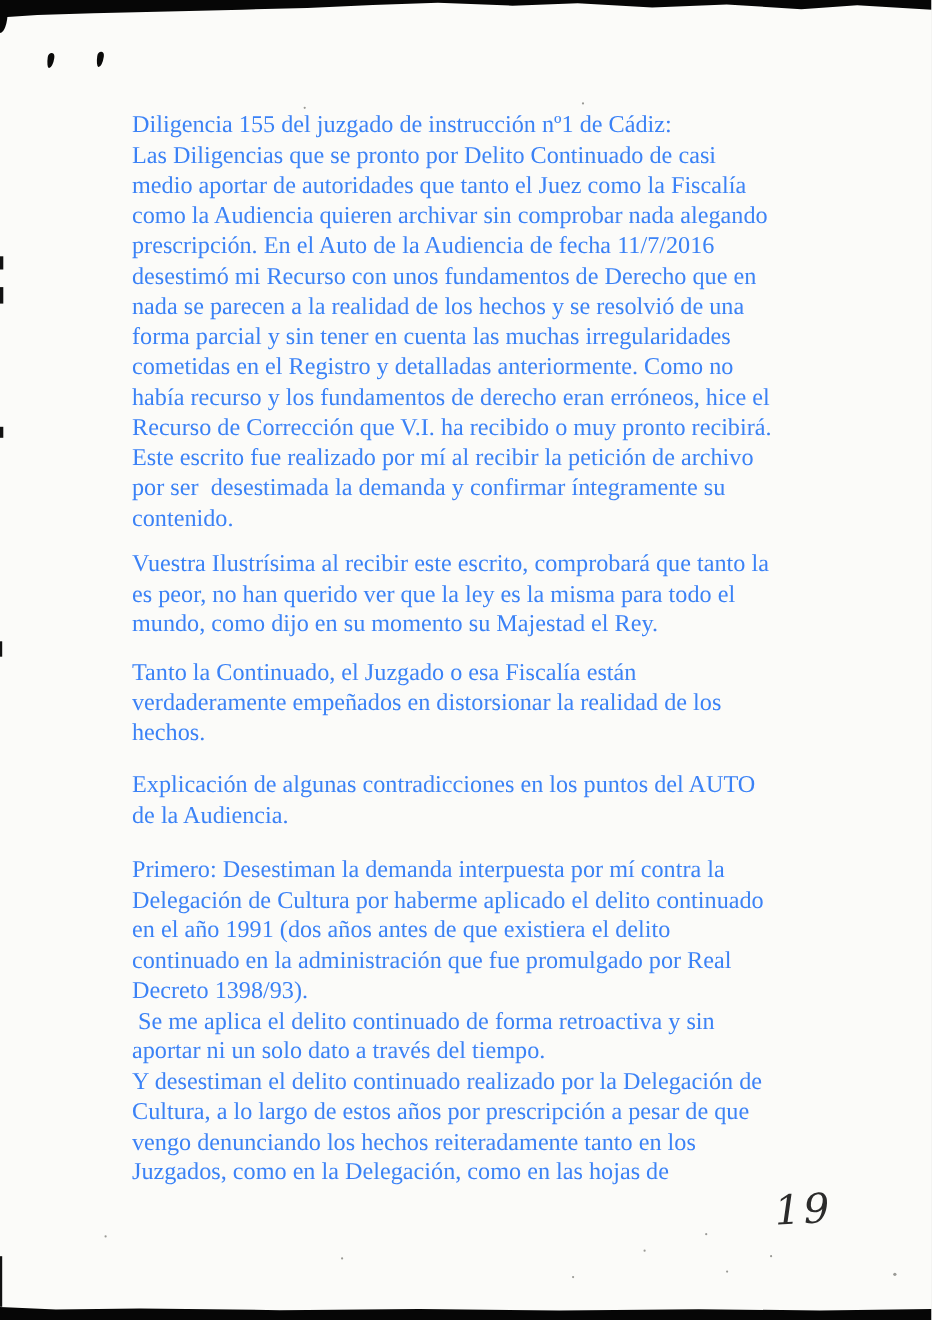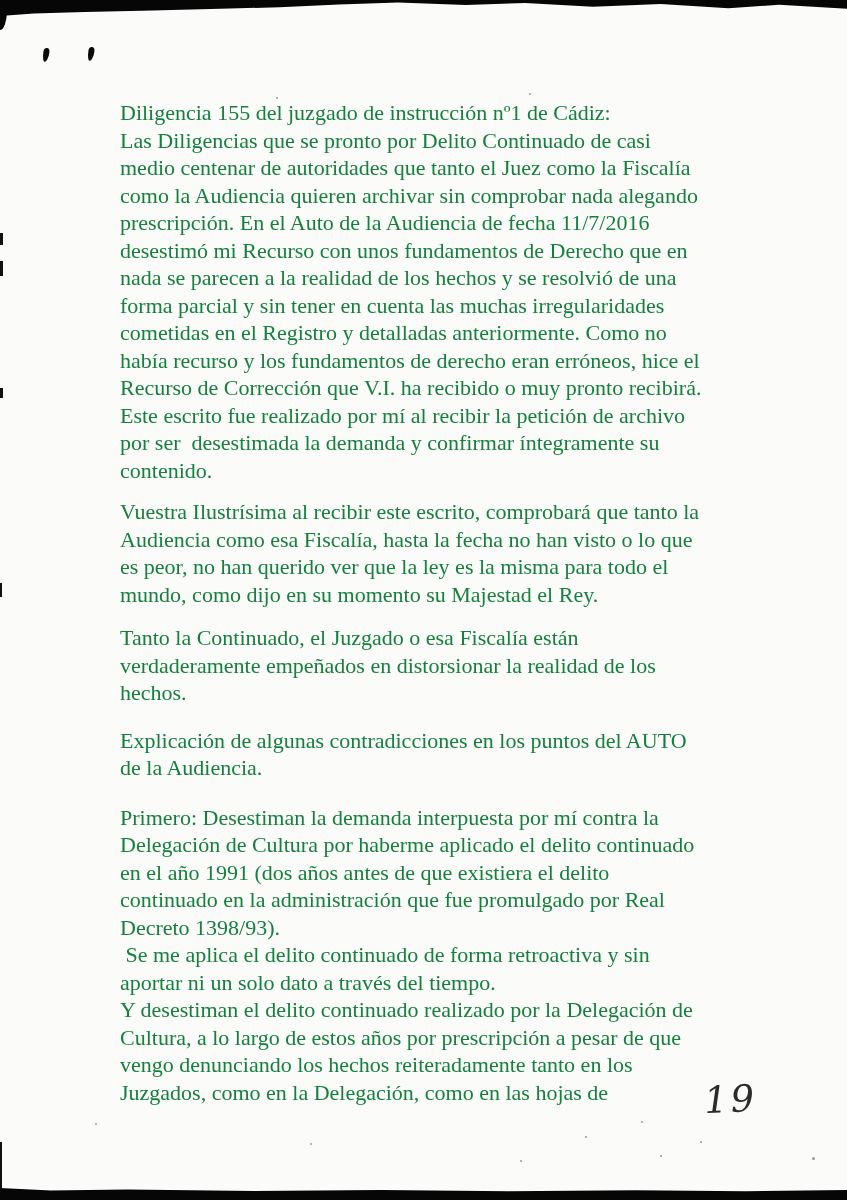--- a/index.html
+++ b/index.html
@@ -28,21 +28,21 @@
   
   .speckle{position:absolute;width:2px;height:2px;background:#9a9a96;border-radius:50%;}
   .s1{left:276px;top:97px;}  .s2{left:529px;top:93px;}
   .s3{left:585px;top:1136px;}.s4{left:641px;top:1121px;}
   .s5{left:700px;top:1141px;}.s6{left:812px;top:1157px;width:3px;height:3px;}
   .s7{left:310px;top:1143px;}.s8{left:95px;top:1123px;}
   .s9{left:520px;top:1160px;}.s10{left:660px;top:1155px;}
 
   
   .textblock{position:absolute;left:120px;top:99px;width:660px;
-    font-family:"Liberation Serif",serif;font-size:22px;line-height:27.5px;color:#15803d;
+    font-family:"Liberation Serif",serif;font-size:22px;line-height:27.5px;color:#3b82f6;
     -webkit-font-smoothing:antialiased;}
   .block{margin:0 0 14px 0;}
   .block:nth-child(2){margin-bottom:16px;}
   .block:nth-child(3){margin-bottom:20px;}
   .block:nth-child(4){margin-bottom:22px;}
   .block:nth-child(5){margin-bottom:0;}
   .line{white-space:pre;}
   .b{font-weight:normal;}
   .heading .line{text-decoration-thickness:1.5px;text-underline-offset:4px;}
 
@@ -77,36 +77,35 @@
   <div class="speckle s6"></div>
   <div class="speckle s7"></div>
   <div class="speckle s8"></div>
   <div class="speckle s9"></div>
   <div class="speckle s10"></div>
 
   <div class="textblock" id="doc-body">
       <div class="block">
         <div class="line"><span>Diligencia 155 del juzgado de instrucción nº1 de Cádiz:</span></div>
         <div class="line"><span>Las Diligencias que se pronto por Delito Continuado de casi</span></div>
-        <div class="line"><span>medio centenar de autoridades que tanto el Juez como la Fiscalía</span></div>
+        <div class="line"><span>medio aportar de autoridades que tanto el Juez como la Fiscalía</span></div>
         <div class="line"><span>como la Audiencia quieren archivar sin comprobar nada alegando</span></div>
         <div class="line"><span>prescripción. En el Auto de la Audiencia de fecha 11/7/2016</span></div>
         <div class="line"><span>desestimó mi Recurso con unos fundamentos de Derecho que en</span></div>
         <div class="line"><span>nada se parecen a la realidad de los hechos y se resolvió de una</span></div>
         <div class="line"><span>forma parcial y sin tener en cuenta las muchas irregularidades</span></div>
         <div class="line"><span>cometidas en el Registro y detalladas anteriormente. Como no</span></div>
         <div class="line"><span>había recurso y los fundamentos de derecho eran erróneos, hice el</span></div>
         <div class="line"><span>Recurso de Corrección que V.I. ha recibido o muy pronto recibirá.</span></div>
         <div class="line"><span>Este escrito fue realizado por mí al recibir la petición de archivo</span></div>
         <div class="line"><span>por ser  desestimada la demanda y confirmar íntegramente su</span></div>
         <div class="line"><span>contenido.</span></div>
       </div>
       <div class="block">
         <div class="line"><span>Vuestra Ilustrísima al recibir este escrito, comprobará que tanto la</span></div>
-        <div class="line"><span>Audiencia como esa Fiscalía, hasta la fecha no han visto o lo que</span></div>
         <div class="line"><span>es peor, no han querido ver que la ley es la misma para todo el</span></div>
         <div class="line"><span>mundo, como dijo en su momento su Majestad el Rey.</span></div>
       </div>
       <div class="block">
         <div class="line"><span>Tanto la Continuado, el Juzgado o esa Fiscalía están</span></div>
         <div class="line"><span>verdaderamente empeñados en distorsionar la realidad de los</span></div>
         <div class="line"><span>hechos.</span></div>
       </div>
       <div class="block heading">
         <div class="line"><span>Explicación de algunas contradicciones en los puntos del AUTO</span></div>

